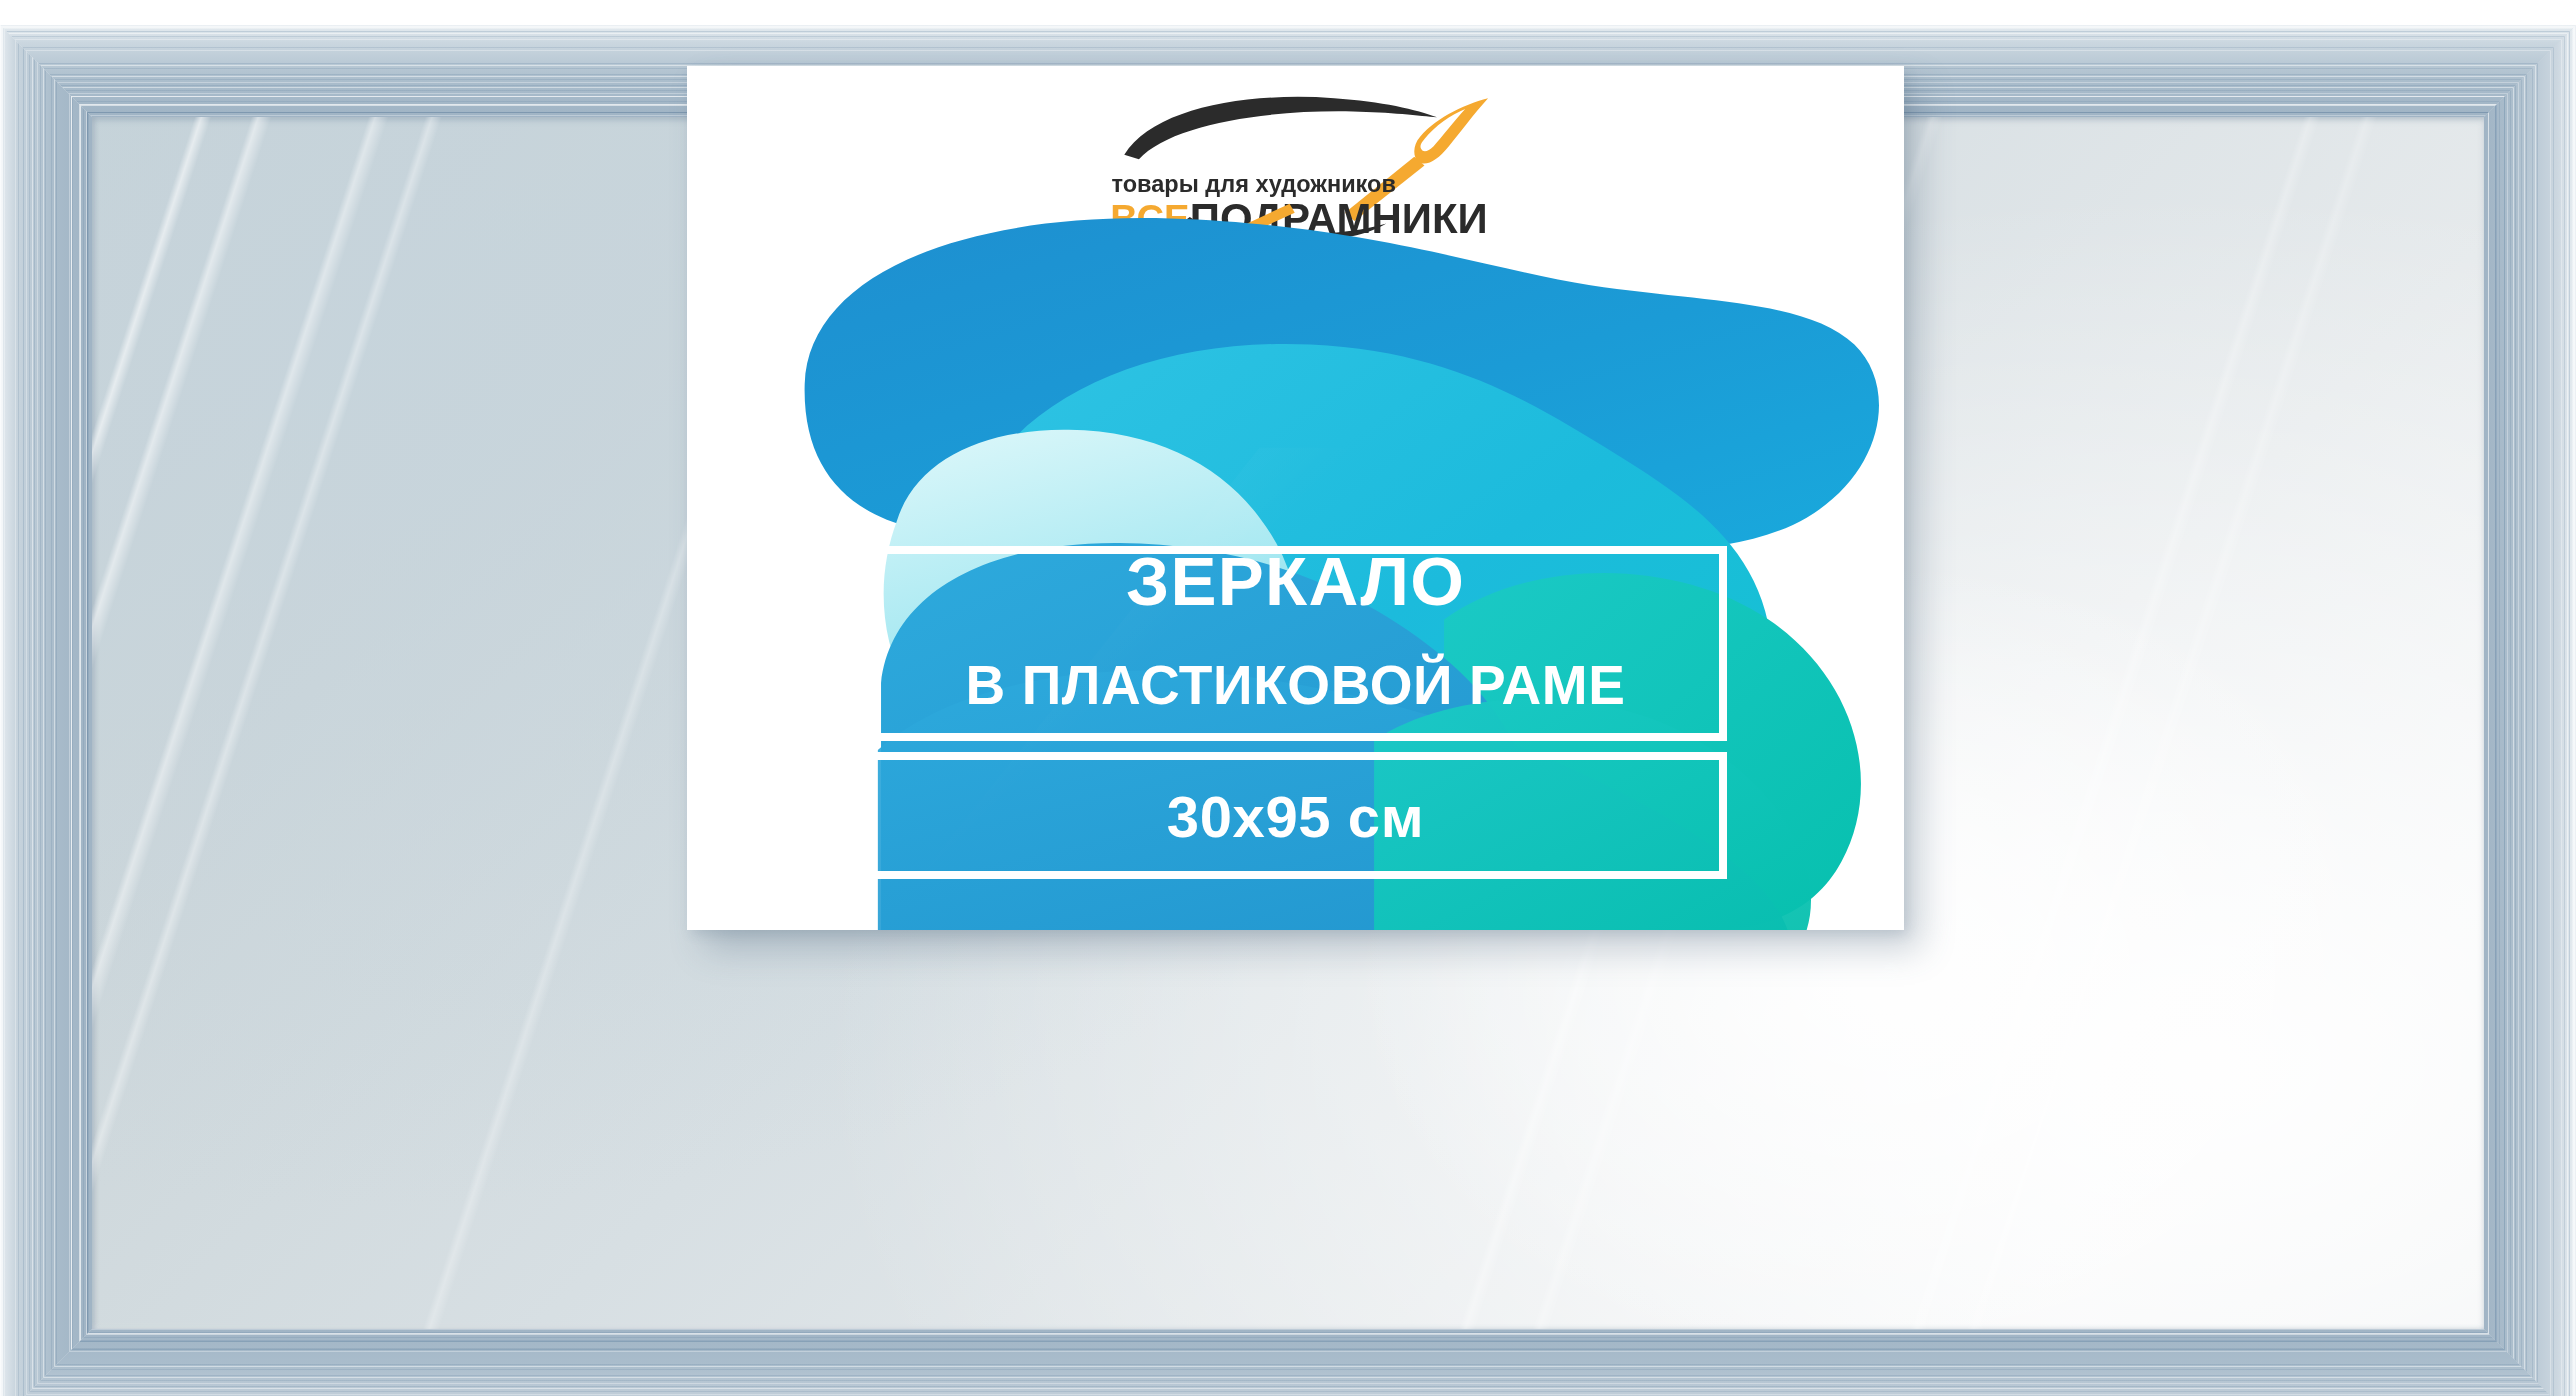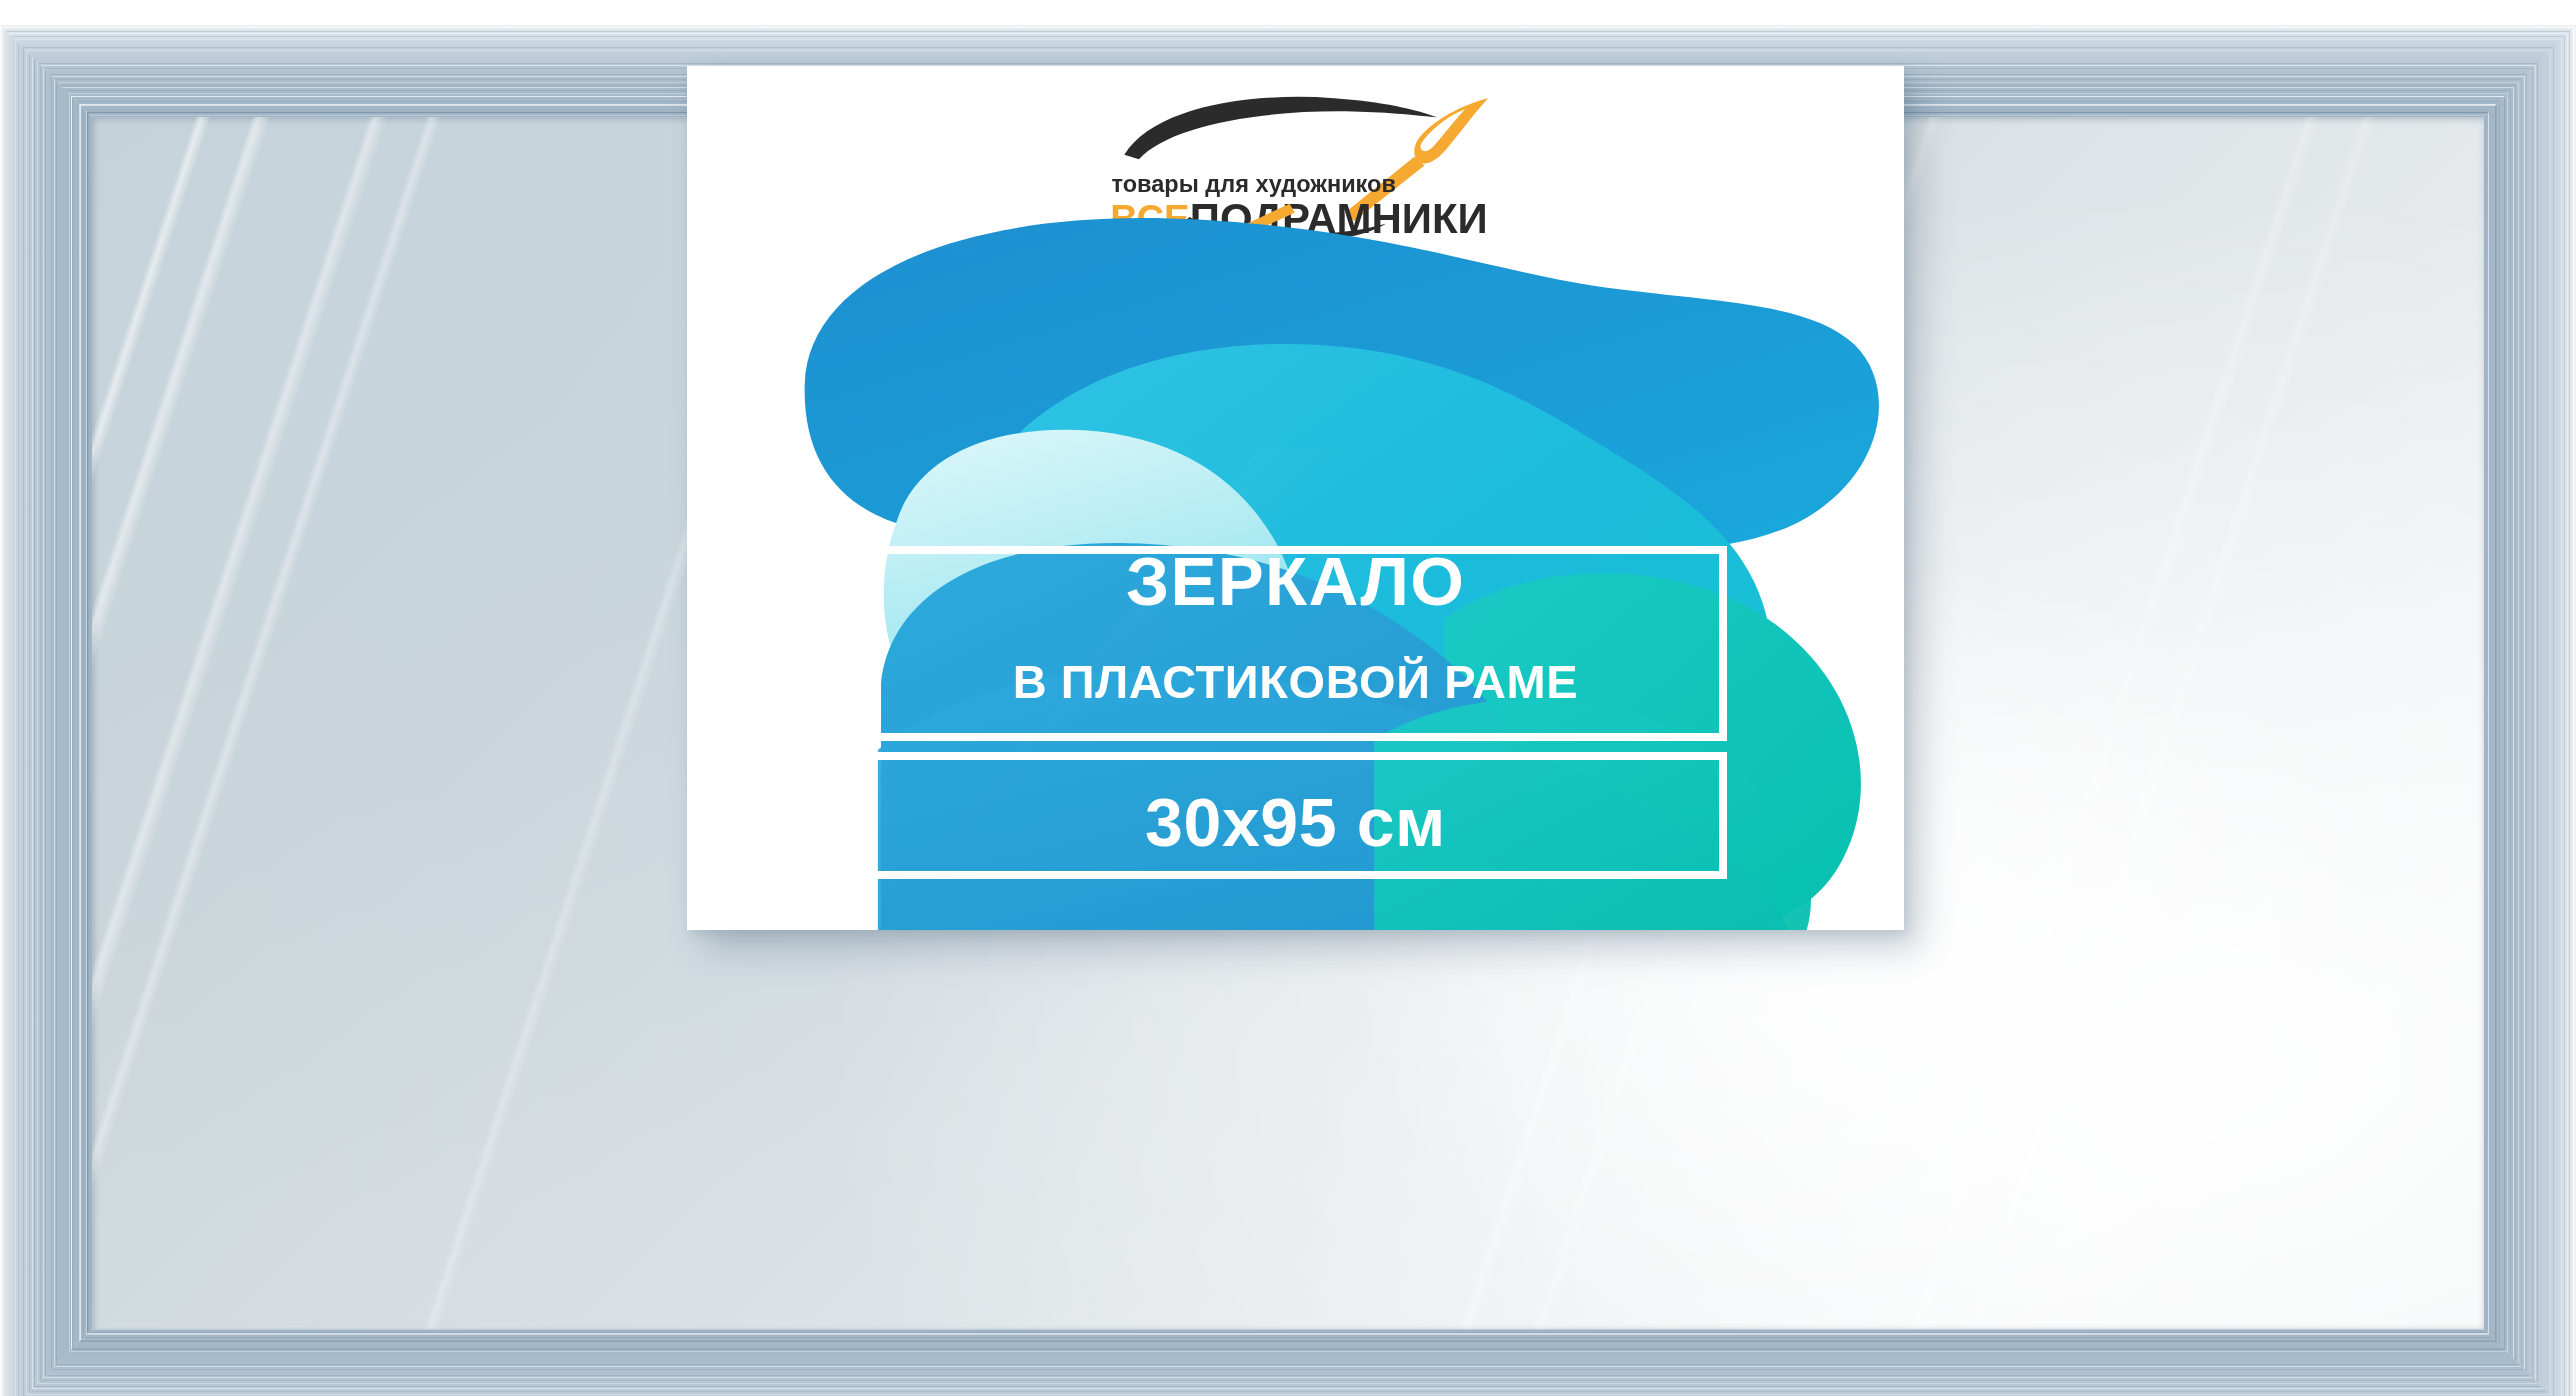--- a/index.html
+++ b/index.html
@@ -199,27 +199,27 @@
     font-family:"Liberation Sans", sans-serif;
   }
   .t-title{
     top:481px;
     font-size:69px;
     line-height:1;
     letter-spacing:1.3px;
   }
   .t-sub{
     top:592px;
-    font-size:47px;
+    font-size:55px;
     line-height:1;
     letter-spacing:0.6px;
   }
   .t-size{
     top:722px;
-    font-size:68px;
+    font-size:58px;
     line-height:1;
     letter-spacing:0.6px;
     text-transform:none;
     text-align:center;
   }
   .txt-wrap{
     position:absolute; left:687px; top:41px;
     width:1217px; height:864px;
     pointer-events:none;
   }

